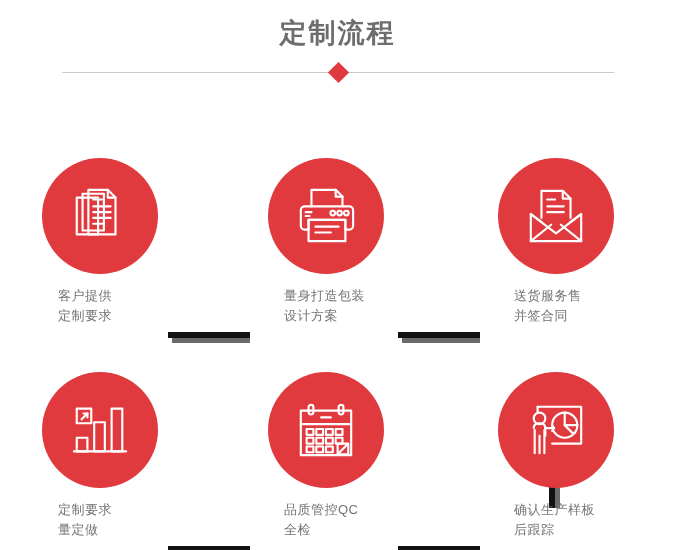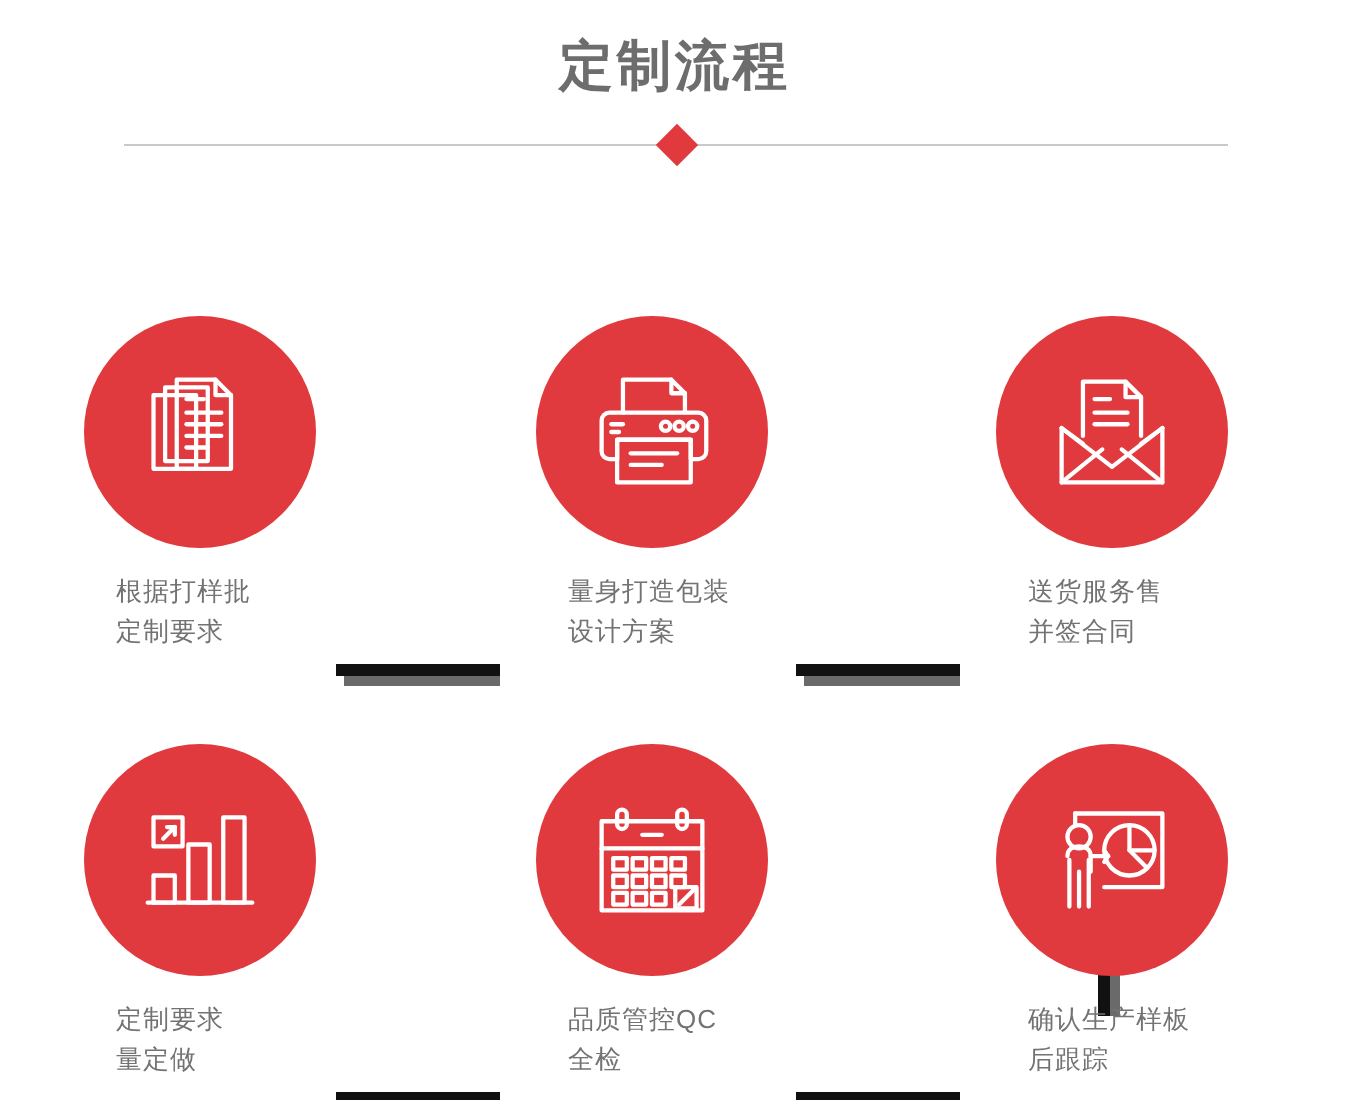--- a/index.html
+++ b/index.html
@@ -207,21 +207,21 @@
         <path d="M14 9h22v38H14z"></path>
         <path d="M20 5h20l8 8v38H20z"></path>
         <path d="M40 5v8h8"></path>
         <path d="M25 15h9"></path>
         <path d="M25 22h18"></path>
         <path d="M25 28h18"></path>
         <path d="M25 34h18"></path>
         <path d="M25 40h11"></path>
       </svg>
     </div>
-    <div class="step-label">根据打样批
+    <div class="step-label">客户提供
 定制要求</div>
   </div>
 
   <div class="step step-r1 step-c2">
     <div class="circle">
       <svg viewBox="0 0 64 64" fill="none" stroke="#ffffff" stroke-width="2.2" stroke-linejoin="round" stroke-linecap="round">
         <path d="M17 22V5h25l7 7v10"></path>
         <path d="M42 5v7h7"></path>
         <path d="M10 22h46a4 4 0 0 1 4 4v16a4 4 0 0 1-4 4h-4V36H14v10h-4a4 4 0 0 1-4-4V26a4 4 0 0 1 4-4z"></path>
         <path d="M14 36h38v22H14z"></path>

